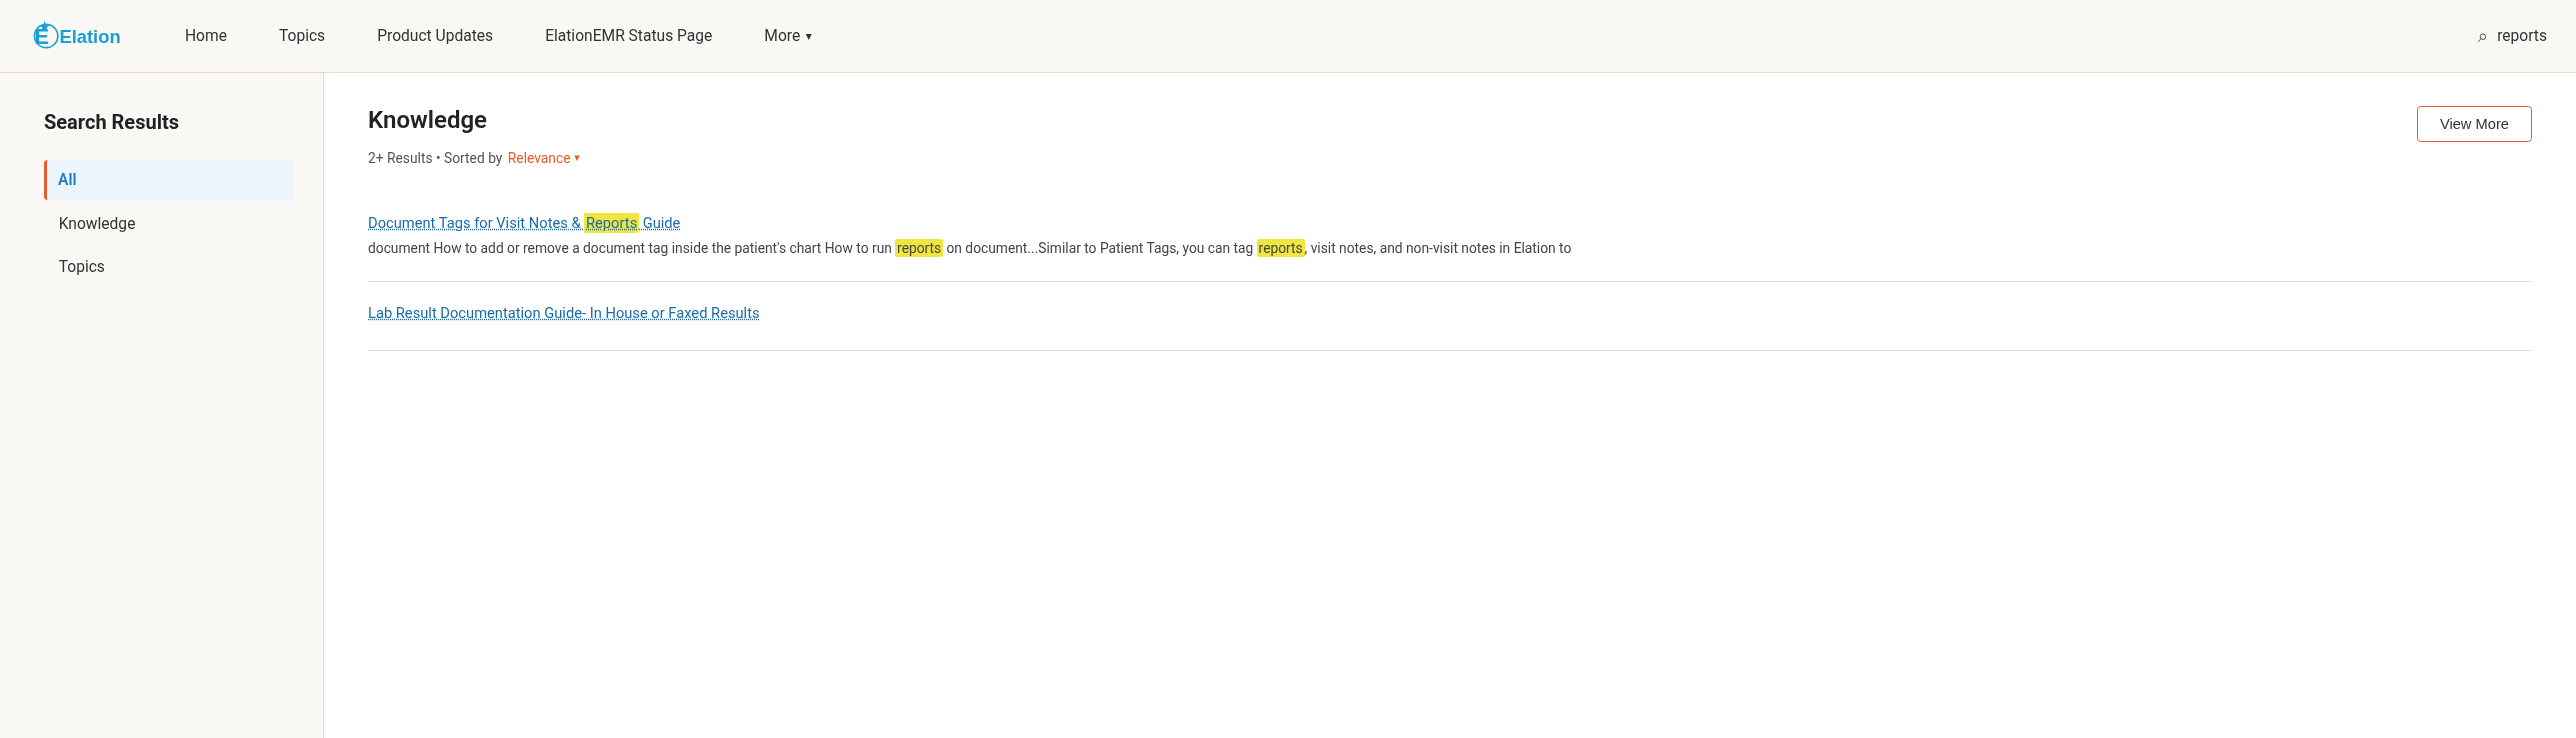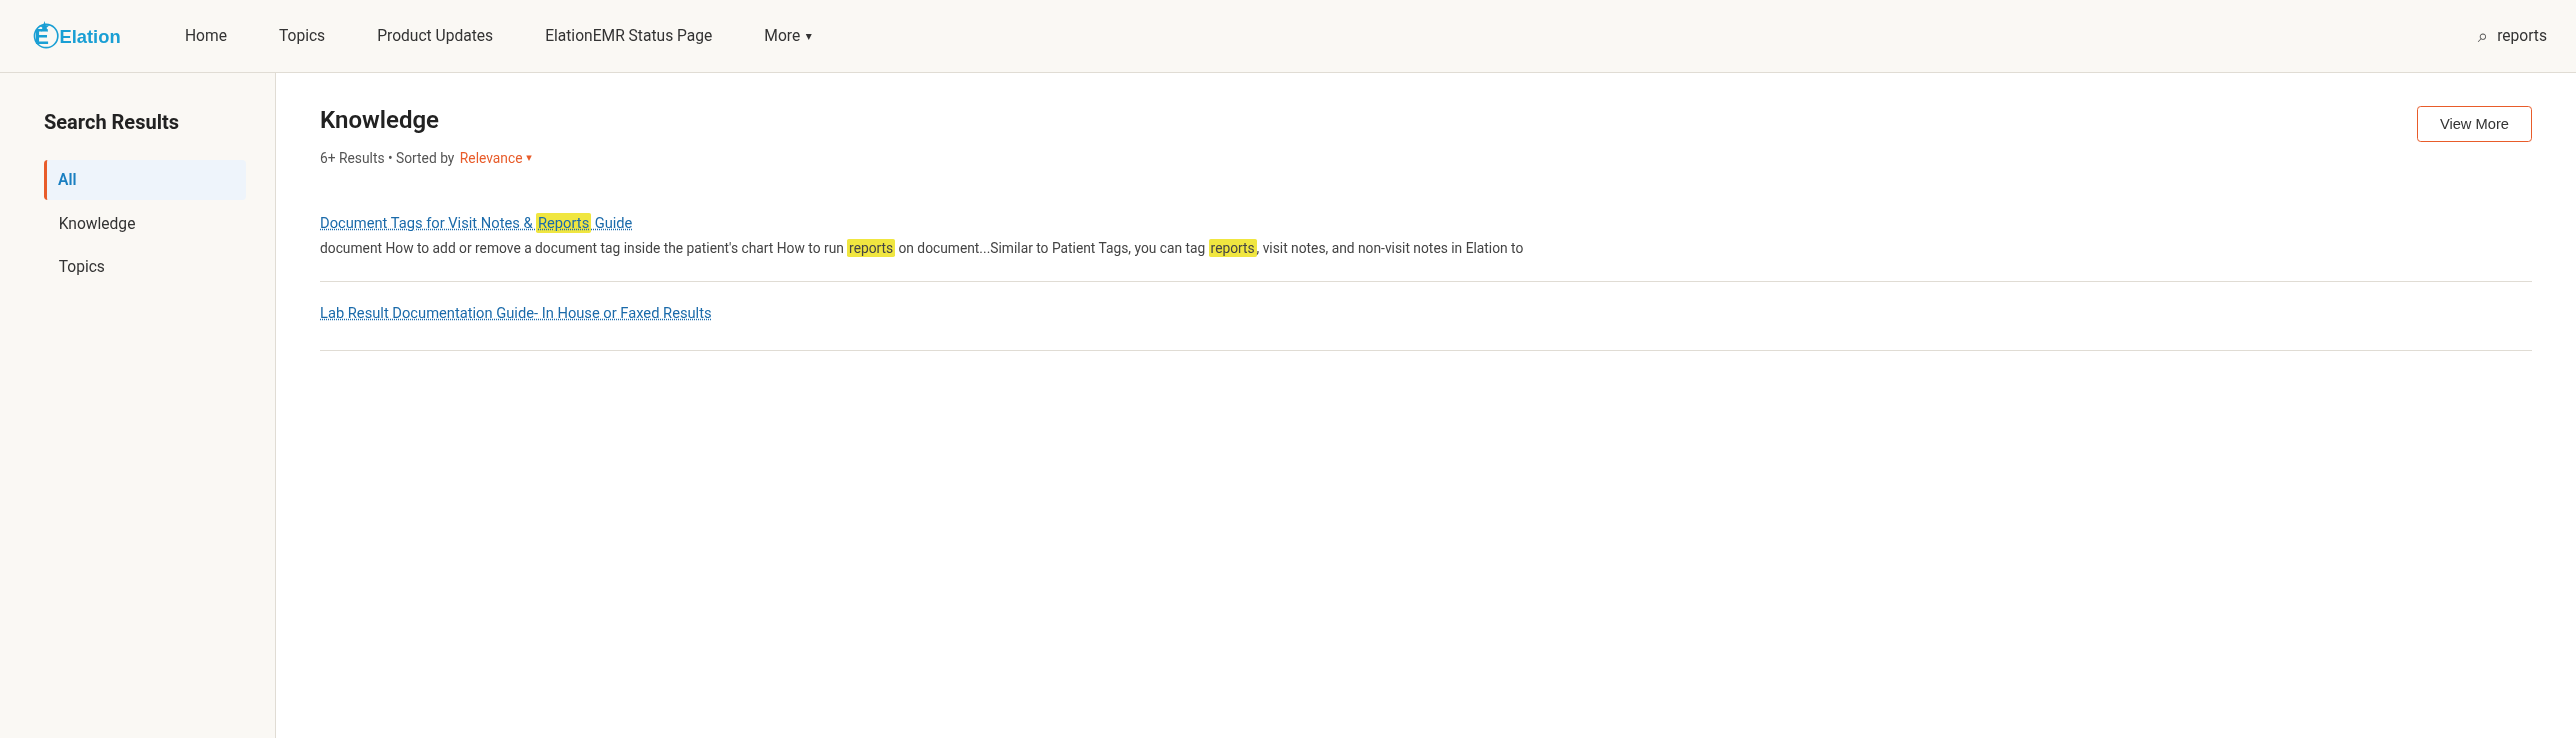--- a/index.html
+++ b/index.html
@@ -72,21 +72,21 @@
 
     
     .main-container {
       display: flex;
       min-height: calc(100vh - 73px);
       background: #faf8f4;
     }
 
     
     .sidebar {
-      width: 276px;
+      width: 324px;
       min-width: 257px;
       padding: 37px 29px 29px 44px;
       border-right: 1.8px solid #e0dcd4;
     }
     .sidebar-title {
       font-size: 20px;
       font-weight: 700;
       color: #222;
       margin-bottom: 26px;
     }
@@ -237,21 +237,21 @@
 
   <main class="content">
     <div class="content-header">
       <div>
         <h2 class="section-title">Knowledge</h2>
       </div>
       <button class="view-more-btn">View More</button>
     </div>
 
     <div class="results-meta">
-      <span>6+ Results • Sorted by</span>
+      <span>2+ Results • Sorted by</span>
       <span class="relevance-link">
         <span>Relevance</span>
         <span class="relevance-chevron">▾</span>
       </span>
     </div>
 
     <div class="result-item">
       <div class="result-title">
         <span>Document Tags for Visit Notes &amp; </span><span class="highlight">Reports</span><span> Guide</span>
       </div>

